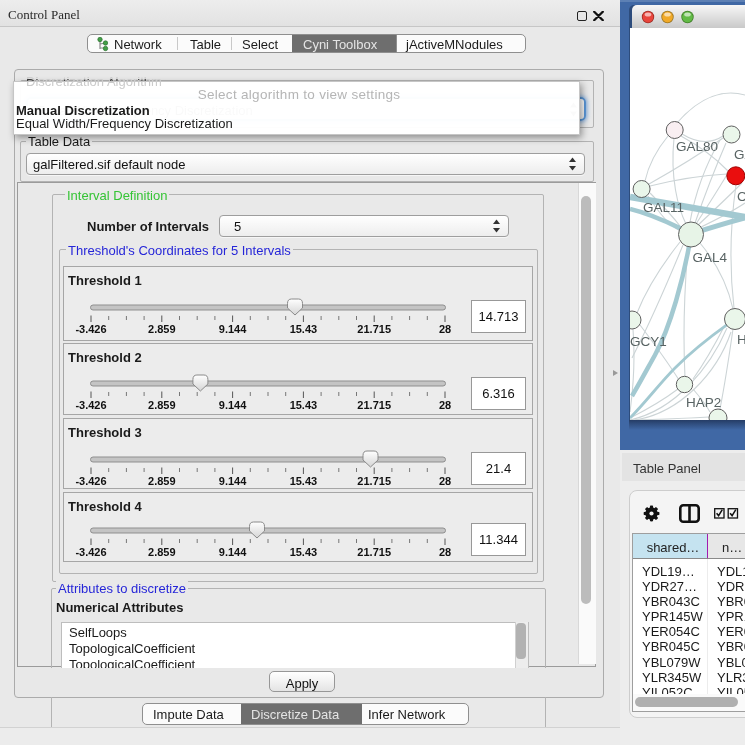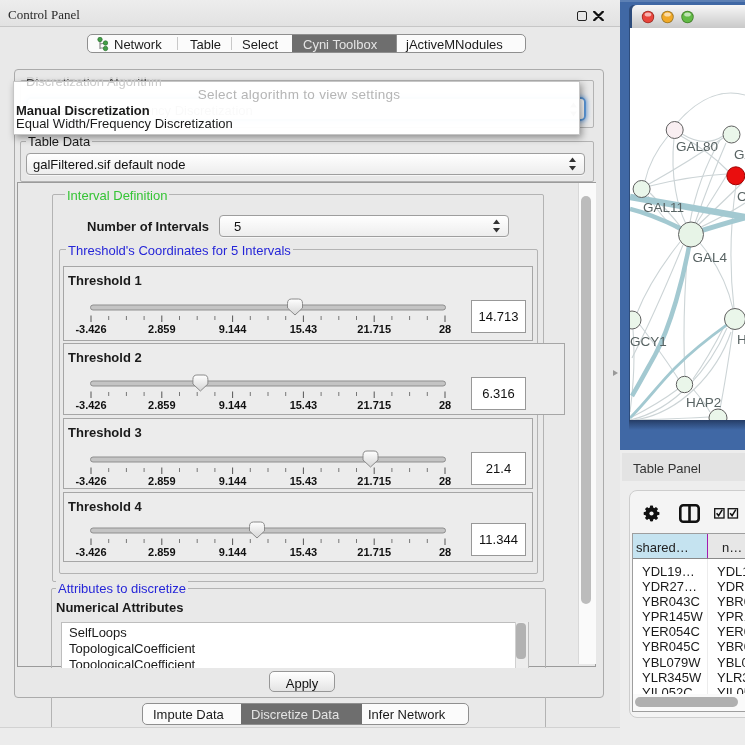--- a/index.html
+++ b/index.html
@@ -120,21 +120,21 @@
     <text x="16.0" y="39" text-anchor="middle" font-size="11" font-weight="bold" fill="#111">-3.426</text>
         <text x="86.8" y="39" text-anchor="middle" font-size="11" font-weight="bold" fill="#111">2.859</text>
         <text x="157.6" y="39" text-anchor="middle" font-size="11" font-weight="bold" fill="#111">9.144</text>
         <text x="228.4" y="39" text-anchor="middle" font-size="11" font-weight="bold" fill="#111">15.43</text>
         <text x="299.2" y="39" text-anchor="middle" font-size="11" font-weight="bold" fill="#111">21.715</text>
         <text x="370.0" y="39" text-anchor="middle" font-size="11" font-weight="bold" fill="#111">28</text>
     <path d="M 212.5 9.5 Q 212.5 5 216.5 5 L 223.5 5 Q 227.5 5 227.5 9.5 L 227.5 14 L 220.0 21 L 212.5 14 Z" fill="url(#thgrad1)" stroke="#8a8a8a" stroke-width="1"></path>
   </svg>
   <div class="vbox" style="left:471px;top:300px;width:53px;height:31px;line-height:31px;">14.713</div>
 
-  <div class="tbox" style="left:63px;top:343px;width:468px;height:70px;padding-left:32px;">
+  <div class="tbox" style="left:63px;top:343px;width:468px;height:70px;">
     <div class="abs f13 bold" style="left:4px;top:6px;">Threshold 2</div>
   </div>
   <svg class="abs" style="left:75px;top:369.5px;" width="390" height="44" viewBox="0 0 390 44">
     <defs>
         <linearGradient id="thgrad2" x1="0" y1="0" x2="0" y2="1">
           <stop offset="0" stop-color="#ffffff"></stop>
           <stop offset="1" stop-color="#d5d5d5"></stop>
         </linearGradient>
       </defs>
     <rect x="15.5" y="11" width="355" height="5" rx="2.5" fill="#c4c4c4" stroke="#8f8f8f" stroke-width="1"></rect>
@@ -396,21 +396,21 @@
     <line x1="10.5" y1="2" x2="10.5" y2="17" stroke="#111" stroke-width="2.6"></line>
   </svg>
   <svg class="abs" style="left:714px;top:508px;" width="26" height="11" viewBox="0 0 26 11">
     <rect x="0.7" y="0.7" width="9.3" height="9.3" fill="none" stroke="#111" stroke-width="1.3"></rect>
     <path d="M2.6 5.2 L4.6 7.6 L8.3 1.6" stroke="#111" stroke-width="1.5" fill="none"></path>
     <rect x="14.2" y="0.7" width="9.3" height="9.3" fill="none" stroke="#111" stroke-width="1.3"></rect>
     <path d="M16.1 5.2 L18.1 7.6 L21.8 1.6" stroke="#111" stroke-width="1.5" fill="none"></path>
   </svg>
 
   <div class="abs" style="left:632px;top:533px;width:113px;height:177px;background:#ffffff;border:1px solid #9e9e9e;border-right:none;overflow:hidden;">
-    <div class="abs" style="left:0;top:0;width:74px;height:24px;background:#c5e3f0;border-right:3px solid #a21caf;border-bottom:1px solid #8a8a8a;text-align:left;"><span style="font-size:13px;color:#222;position:relative;top:4px;left:3px;">shared…</span></div>
+    <div class="abs" style="left:0;top:0;width:74px;height:24px;background:#c5e3f0;border-right:3px solid #a21caf;border-bottom:1px solid #8a8a8a;text-align:center;"><span style="font-size:13px;color:#222;position:relative;top:4px;left:3px;">shared…</span></div>
     <div class="abs" style="left:75px;top:0;width:40px;height:24px;background:#e7e7e7;border-bottom:1px solid #8a8a8a;"><span style="font-size:13px;color:#222;position:relative;top:4px;left:14px;">n…</span></div>
     <div class="abs" style="left:74px;top:25px;width:1px;height:135px;background:#ececec;"></div>
     <div class="abs f13" style="left:9px;top:30px;line-height:15.1px;">YDL19…<br>YDR27…<br>YBR043C<br>YPR145W<br>YER054C<br>YBR045C<br>YBL079W<br>YLR345W<br>YIL052C</div>
     <div class="abs f13" style="left:84px;top:30px;line-height:15.1px;">YDL19…<br>YDR27…<br>YBR043C<br>YPR145W<br>YER054C<br>YBR045C<br>YBL079W<br>YLR345W<br>YIL052C</div>
     <div class="abs" style="left:0;top:160px;width:113px;height:17px;background:#fafafa;"></div>
     <div class="abs" style="left:2px;top:163px;width:103px;height:10px;background:#b0b0b0;border-radius:5px;"></div>
   </div>
 
 </div>
 

